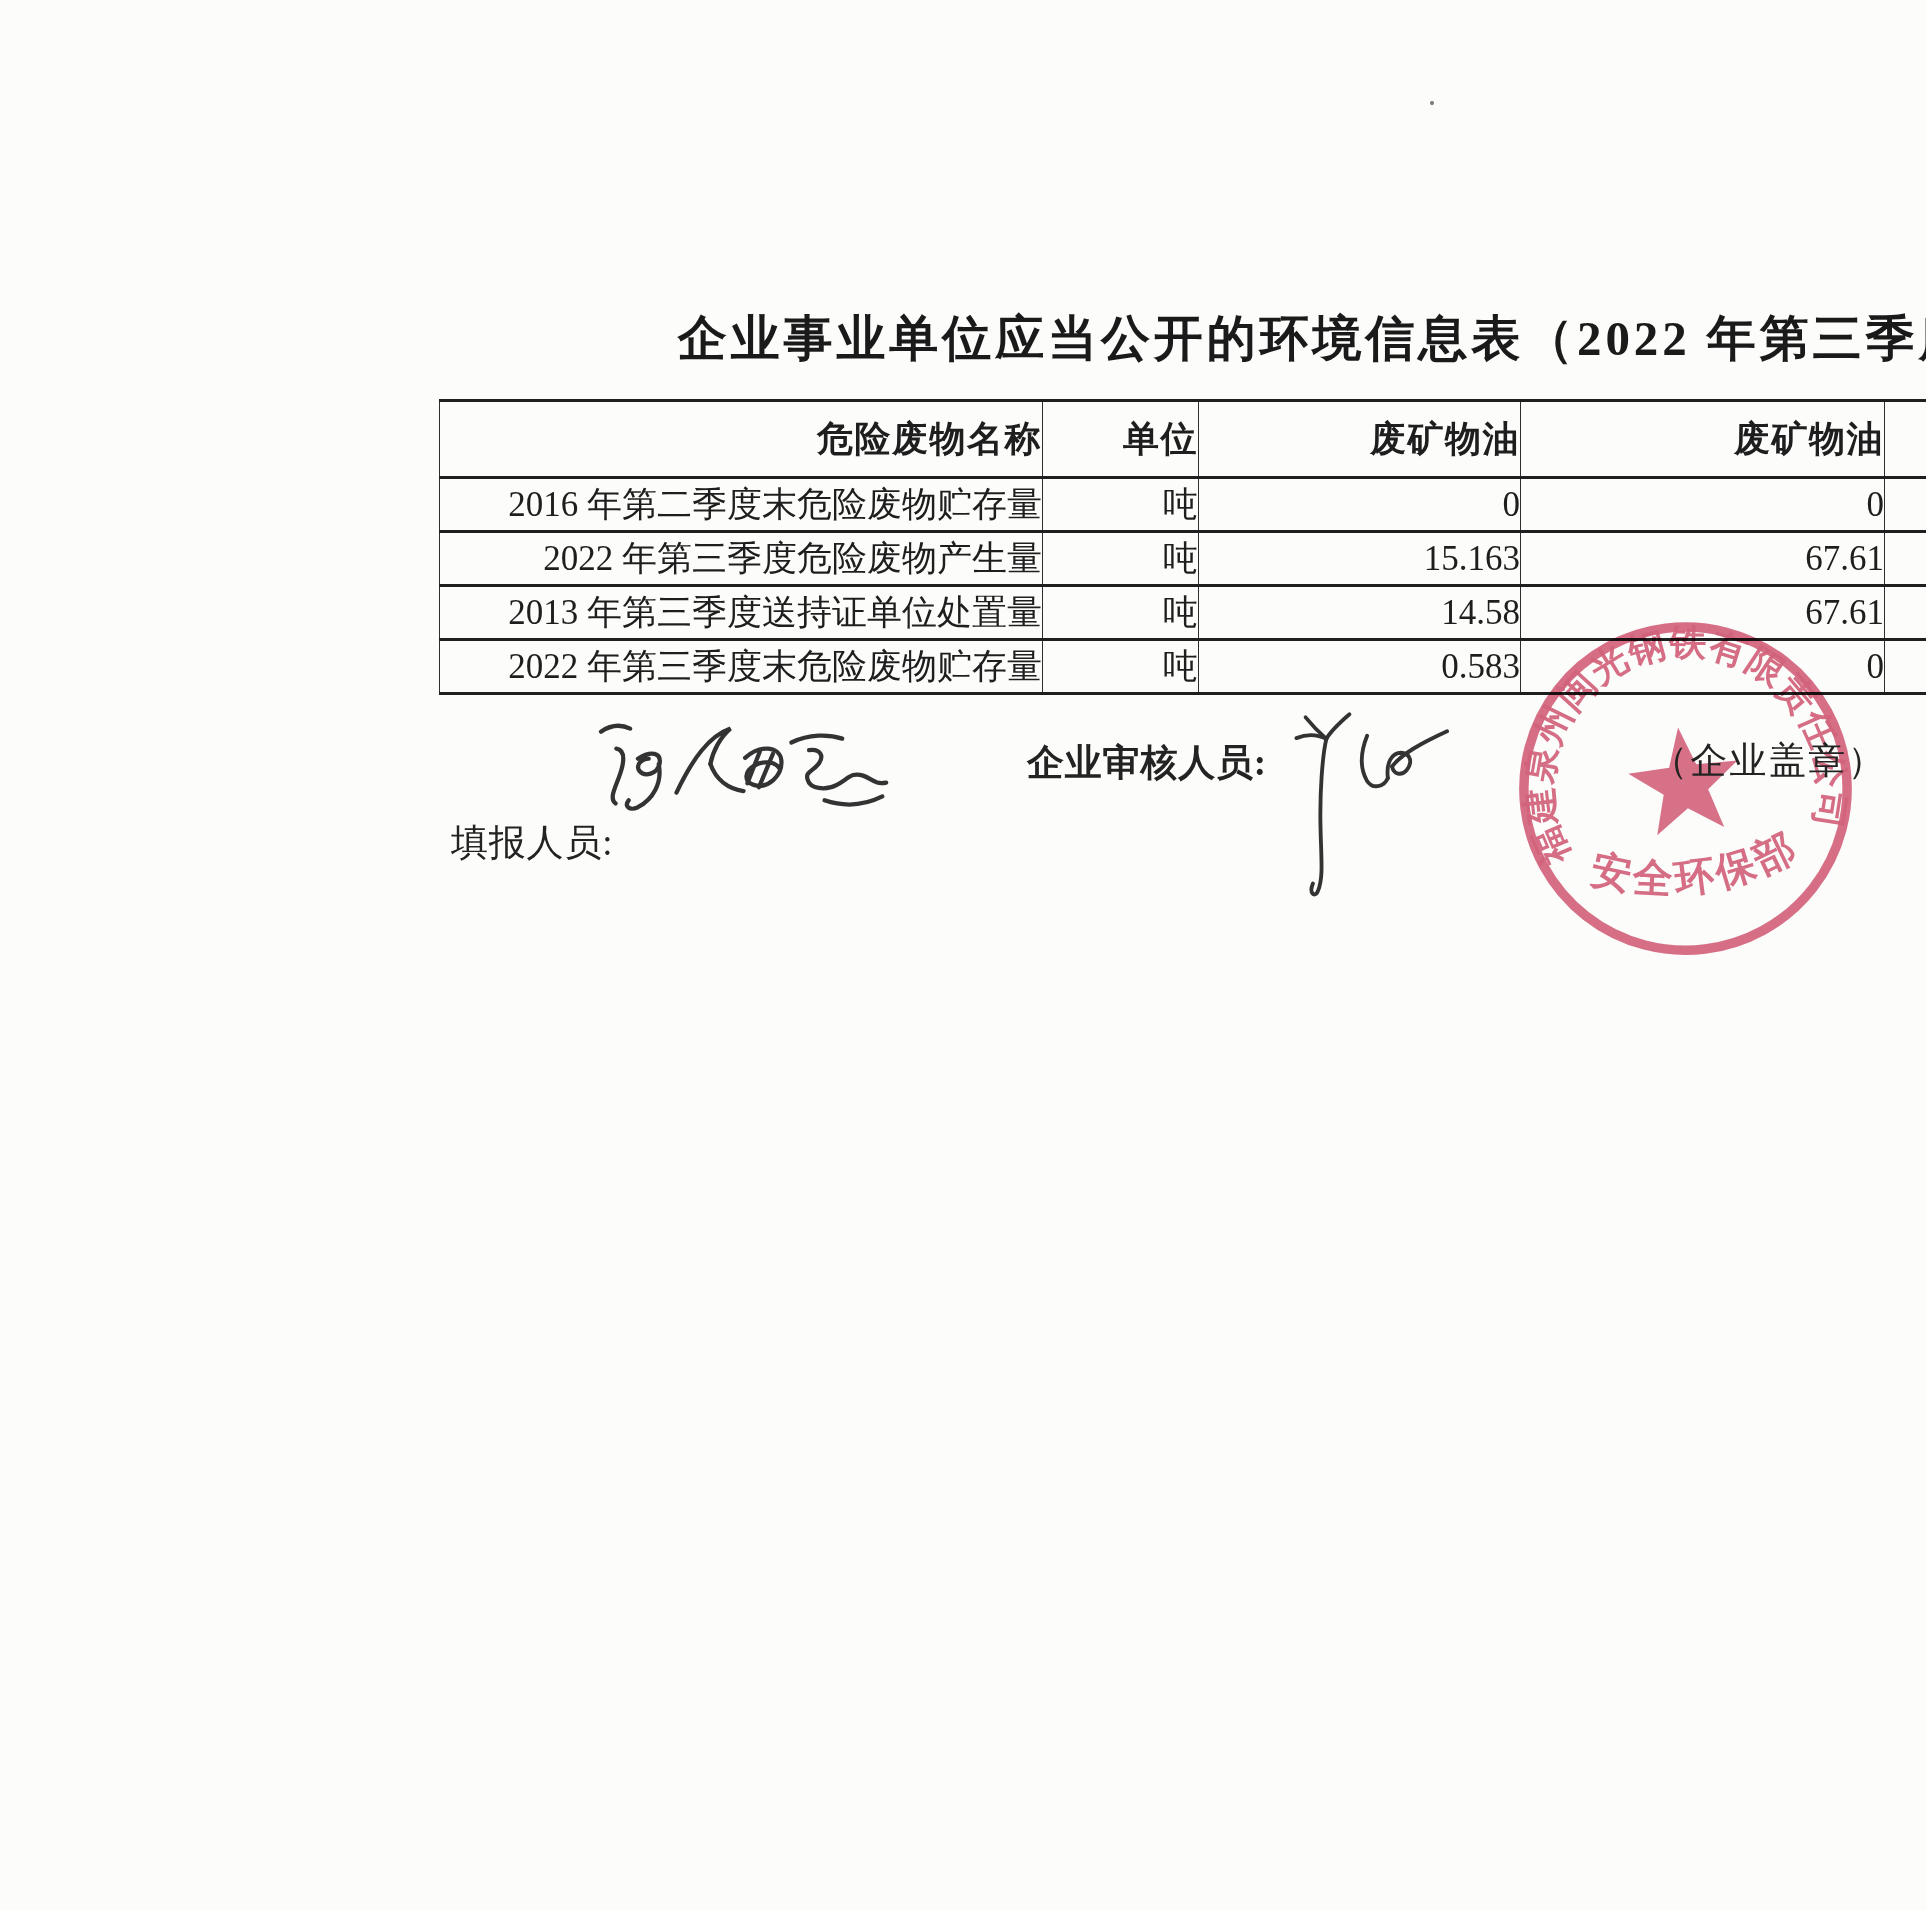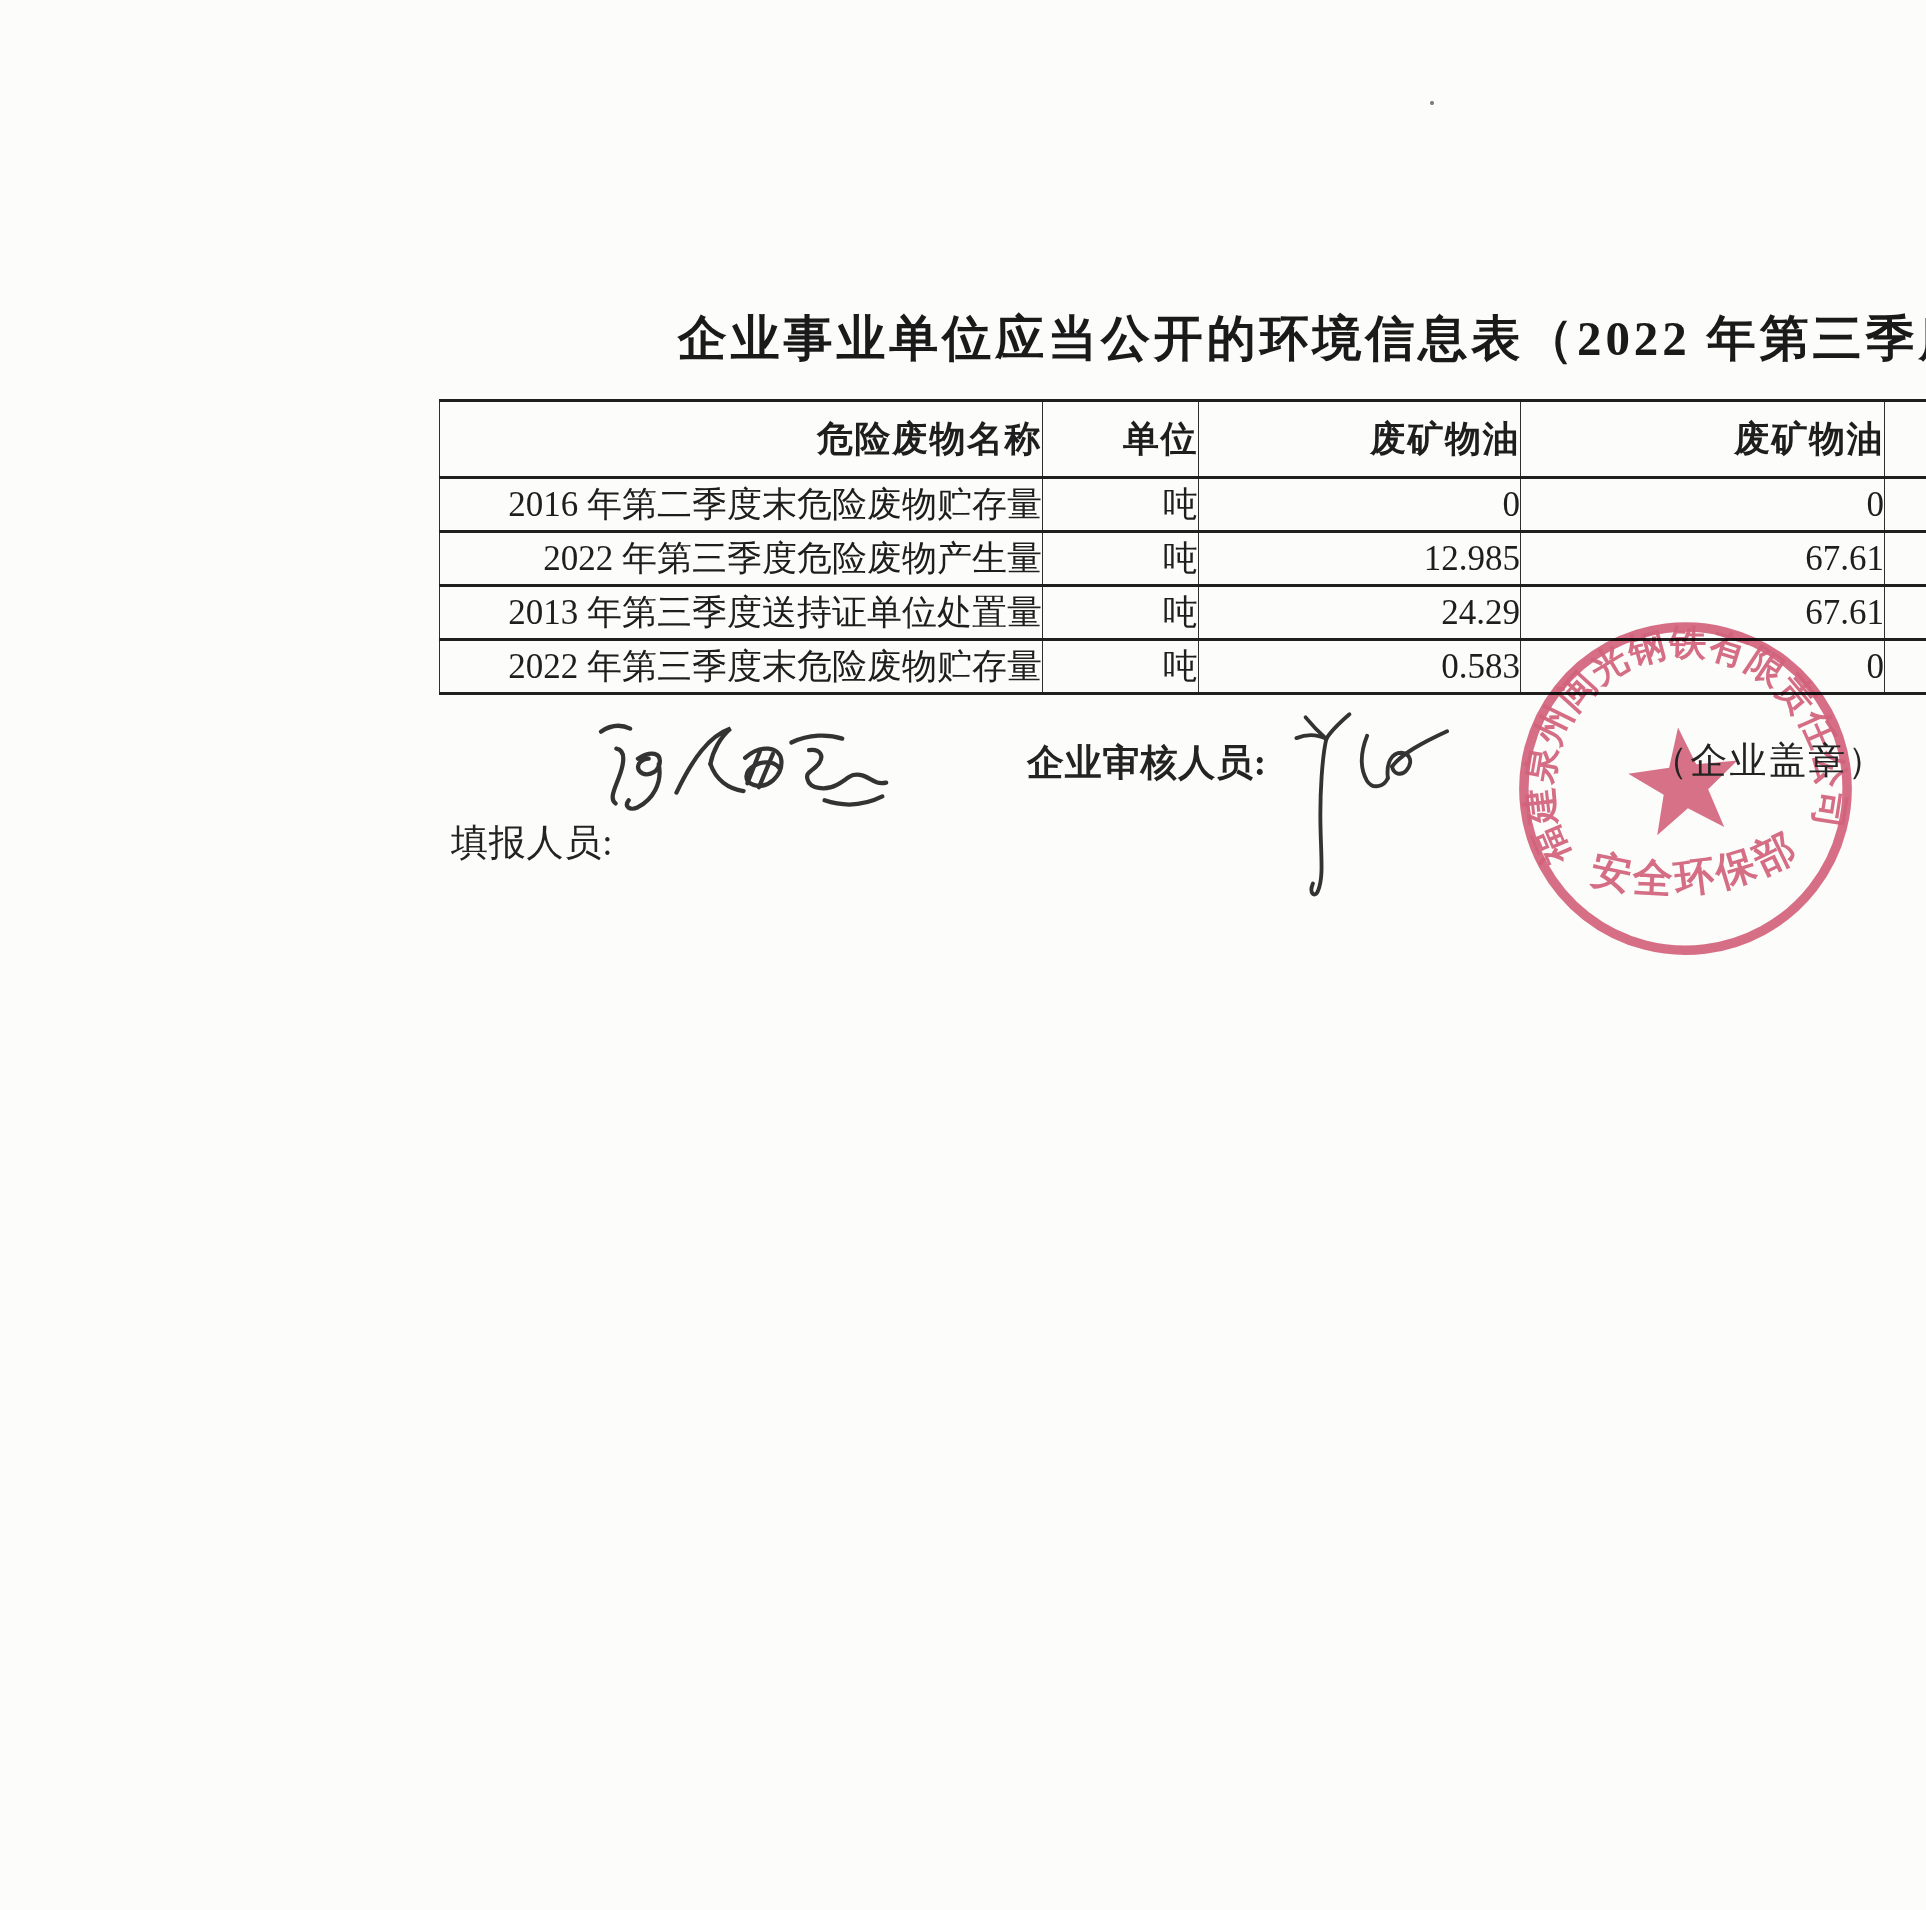--- a/index.html
+++ b/index.html
@@ -126,28 +126,28 @@
       <tr class="data-row">
         <td class="name-cell">2016 年第二季度末危险废物贮存量</td>
         <td>吨</td>
         <td>0</td>
         <td>0</td>
         <td>0</td>
       </tr>
       <tr class="data-row">
         <td class="name-cell">2022 年第三季度危险废物产生量</td>
         <td>吨</td>
-        <td>12.985</td>
+        <td>15.163</td>
         <td>67.61</td>
         <td>4584.54</td>
       </tr>
       <tr class="data-row">
         <td class="name-cell">2013 年第三季度送持证单位处置量</td>
         <td>吨</td>
-        <td>24.29</td>
+        <td>14.58</td>
         <td>67.61</td>
         <td>4584.54</td>
       </tr>
       <tr class="data-row">
         <td class="name-cell">2022 年第三季度末危险废物贮存量</td>
         <td>吨</td>
         <td>0.583</td>
         <td>0</td>
         <td>0</td>
       </tr>

